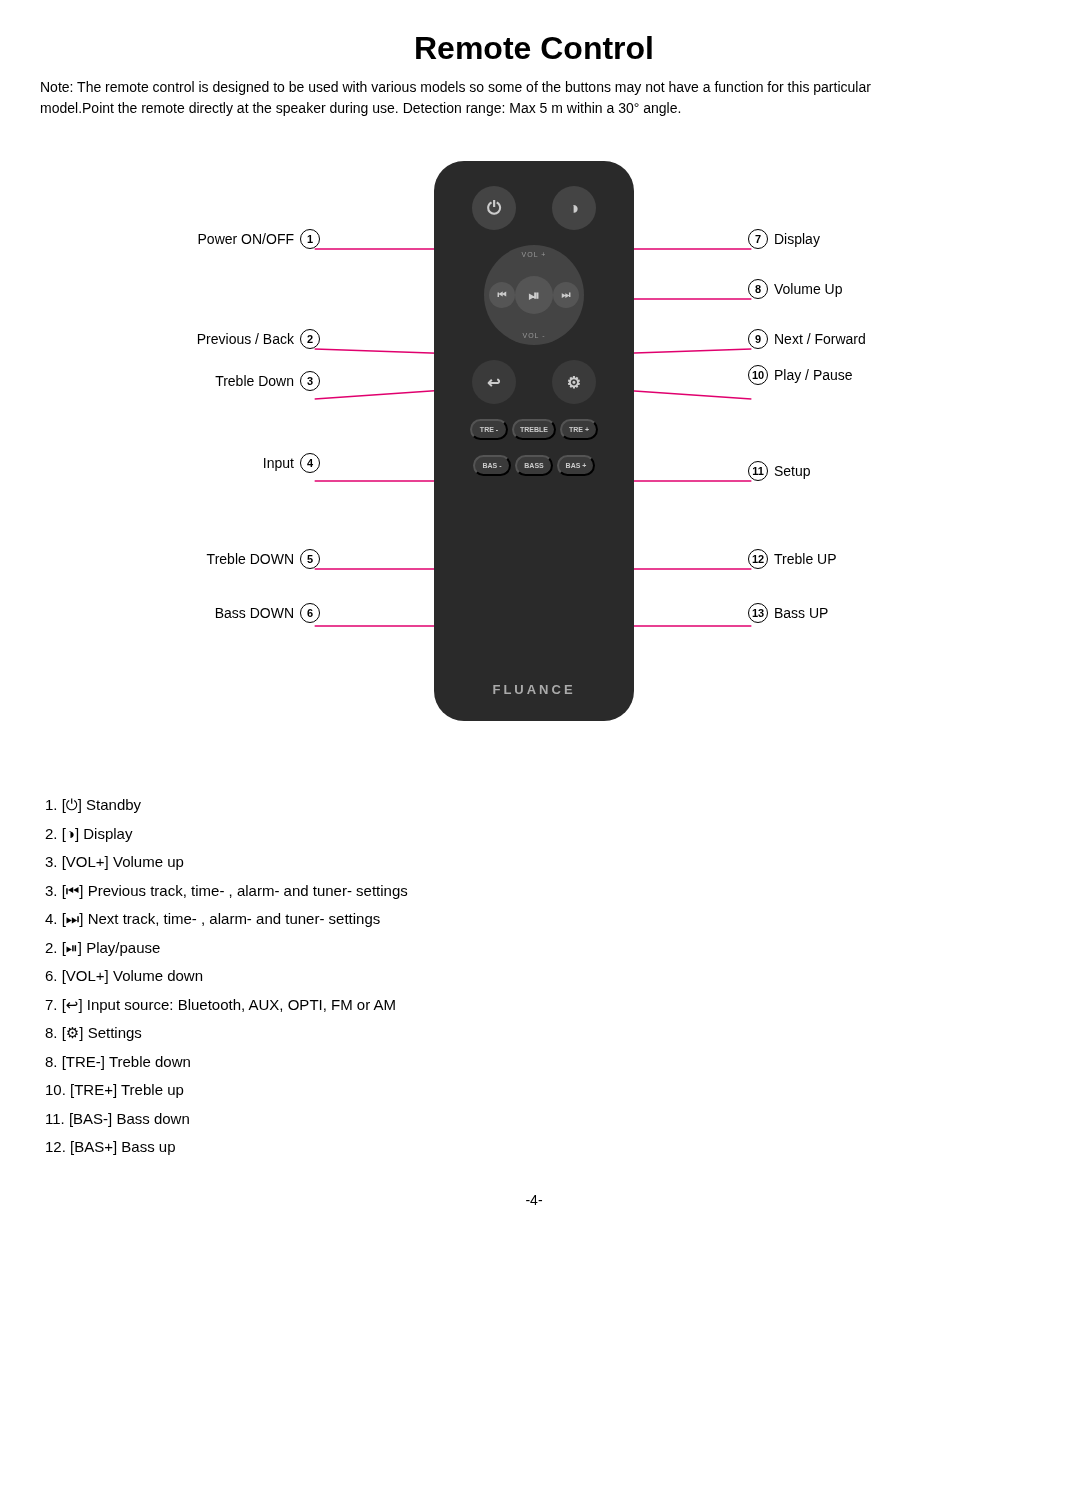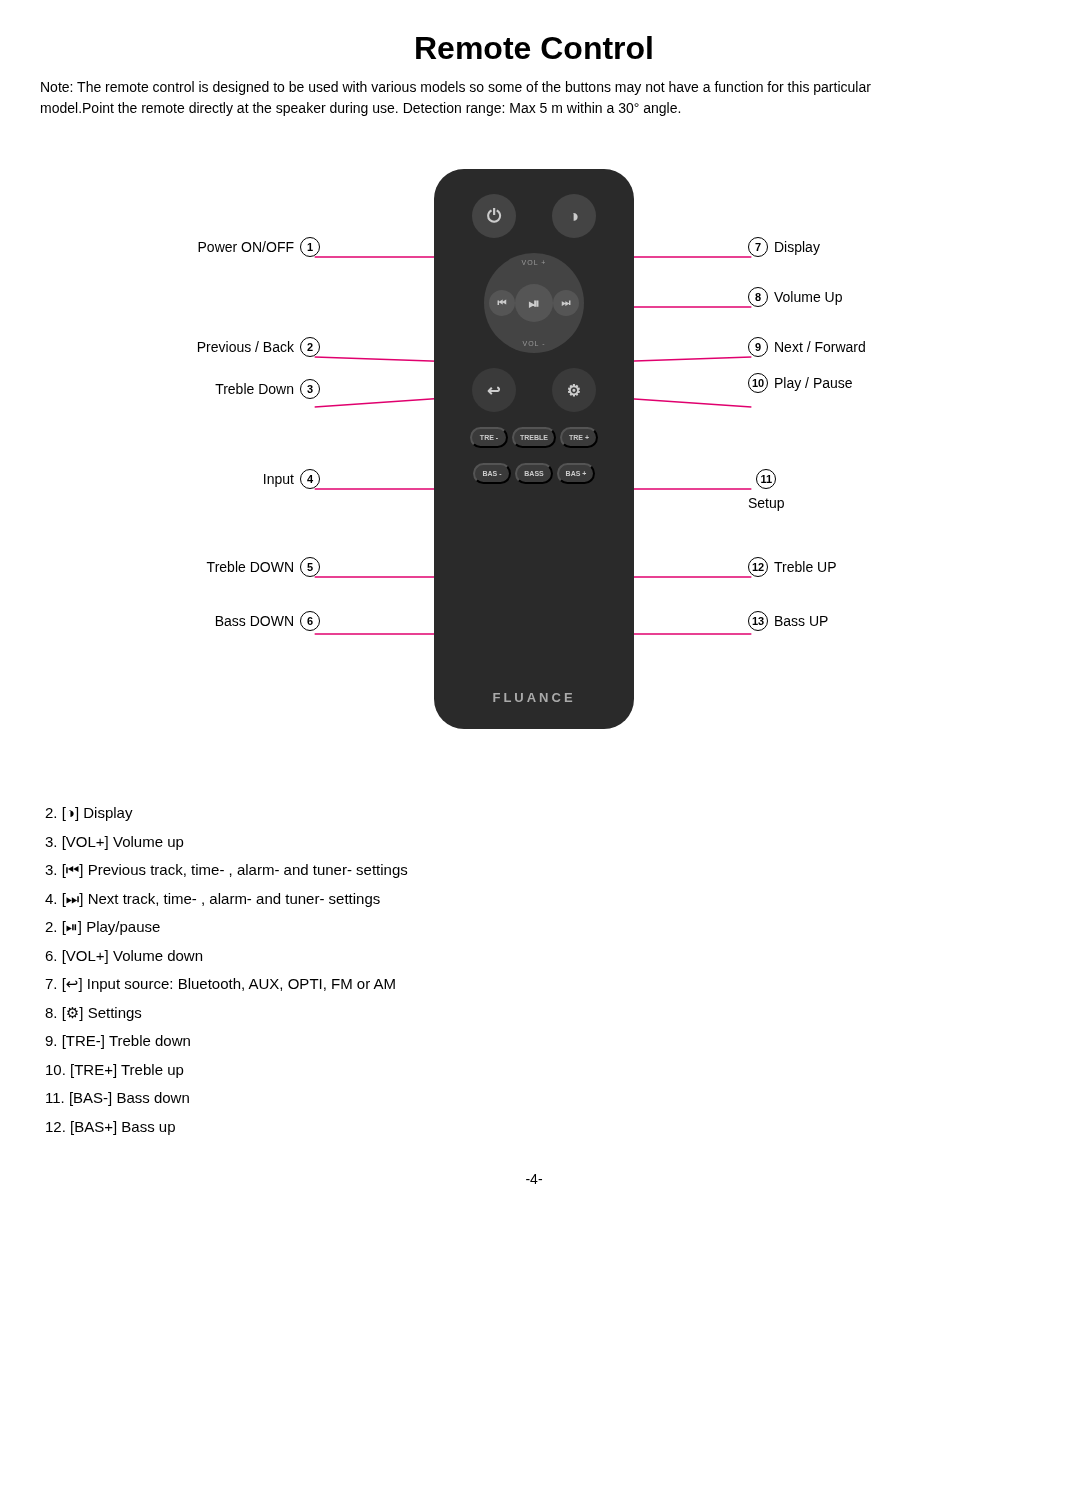--- a/index.html
+++ b/index.html
@@ -16,21 +16,21 @@
     h1 {
       font-size: 32px;
       font-weight: 900;
       margin-bottom: 10px;
       text-align: center;
     }
 
     .note {
       font-size: 14px;
       line-height: 1.5;
-      margin-bottom: 30px;
+      margin-bottom: 22px;
       max-width: 900px;
     }
 
     
     .diagram-area {
       display: flex;
       justify-content: center;
       position: relative;
       margin-bottom: 30px;
       height: 620px;
@@ -275,21 +275,21 @@
       <span class="circle-num">1</span>
     </div>
     <div class="label-item left" style="top:188px;">
       <span>Previous / Back</span>
       <span class="circle-num">2</span>
     </div>
     <div class="label-item left" style="top:230px;">
       <span>Treble Down</span>
       <span class="circle-num">3</span>
     </div>
-    <div class="label-item left" style="top:320px;">
+    <div class="label-item left" style="top:312px;">
       <span>Input</span>
       <span class="circle-num">4</span>
     </div>
     <div class="label-item left" style="top:408px;">
       <span>Treble DOWN</span>
       <span class="circle-num">5</span>
     </div>
     <div class="label-item left" style="top:462px;">
       <span>Bass DOWN</span>
       <span class="circle-num">6</span>
@@ -306,21 +306,21 @@
       <span>Volume Up</span>
     </div>
     <div class="label-item right" style="top:188px;">
       <span class="circle-num">9</span>
       <span>Next / Forward</span>
     </div>
     <div class="label-item right" style="top:224px;">
       <span class="circle-num">10</span>
       <span>Play / Pause</span>
     </div>
-    <div class="label-item right" style="top:320px;flex-direction:column;">
+    <div class="label-item right" style="top:320px;">
       <span class="circle-num">11</span>
       <span>Setup</span>
     </div>
     <div class="label-item right" style="top:408px;">
       <span class="circle-num">12</span>
       <span>Treble UP</span>
     </div>
     <div class="label-item right" style="top:462px;">
       <span class="circle-num">13</span>
       <span>Bass UP</span>
@@ -376,27 +376,28 @@
       </button>
     </div>
 
     <div style="flex:1;min-height:60px;"></div>
 
     <div class="remote-brand">FLUANCE</div>
   </div>
 </div>
 
 <div class="desc-list">
+  <p>1. [⏻] Standby</p>
   <p>2. [◑] Display</p>
   <p>3. [VOL+] Volume up</p>
   <p>3. [⏮] Previous track, time- , alarm- and tuner- settings</p>
   <p>4. [⏭] Next track, time- , alarm- and tuner- settings</p>
   <p>2. [⏯] Play/pause</p>
   <p>6. [VOL+] Volume down</p>
   <p>7. [↩] Input source: Bluetooth, AUX, OPTI, FM or AM</p>
   <p>8. [⚙] Settings</p>
-  <p>9. [TRE-] Treble down</p>
+  <p>8. [TRE-] Treble down</p>
   <p>10. [TRE+] Treble up</p>
   <p>11. [BAS-] Bass down</p>
   <p>12. [BAS+] Bass up</p>
 </div>
 
 <div class="page-num">-4-</div>
 
 </body></html>

